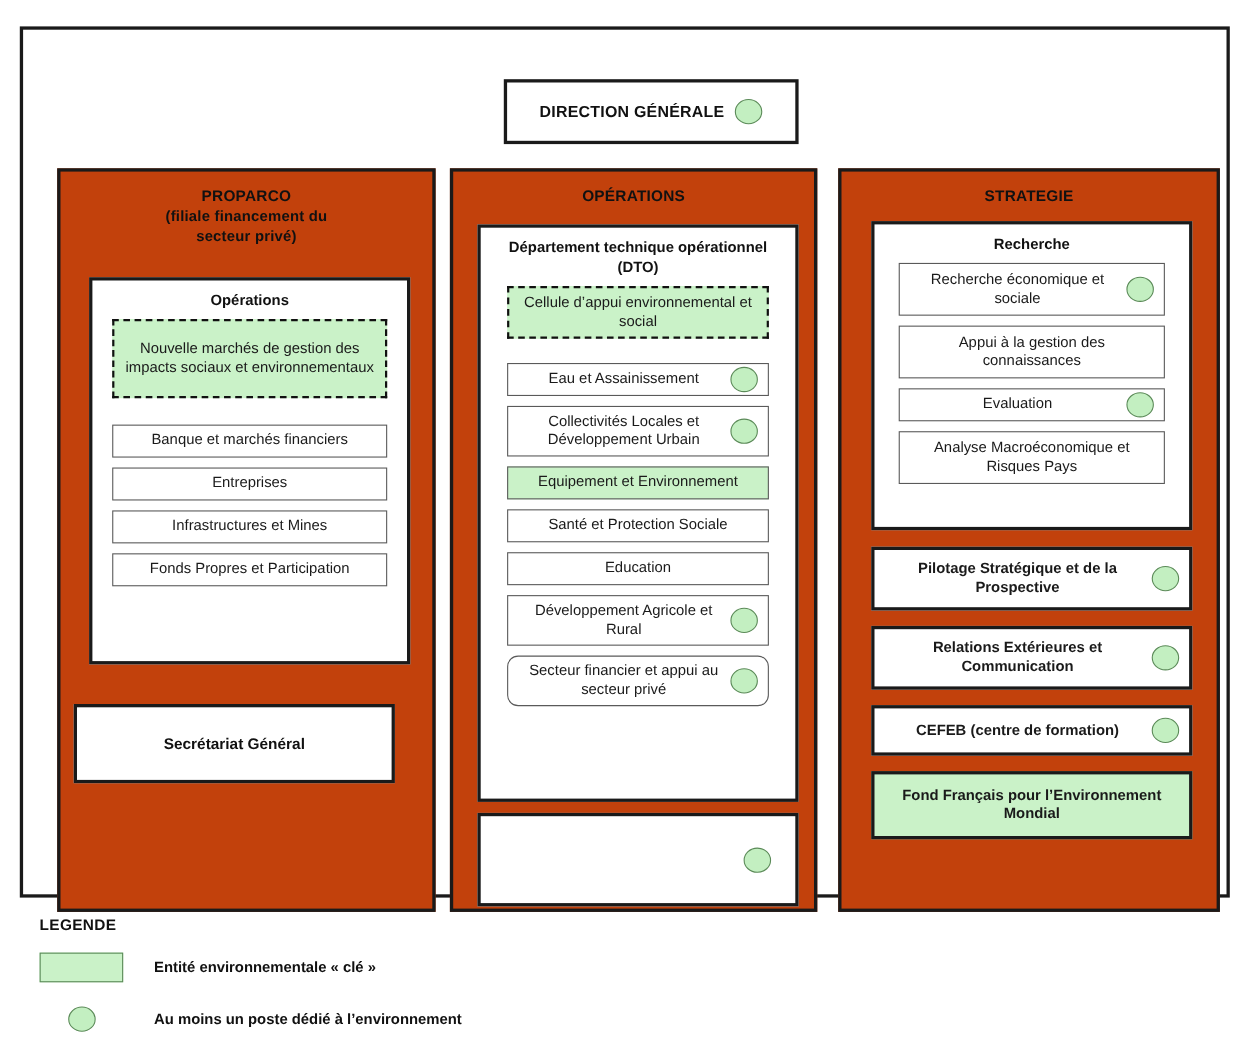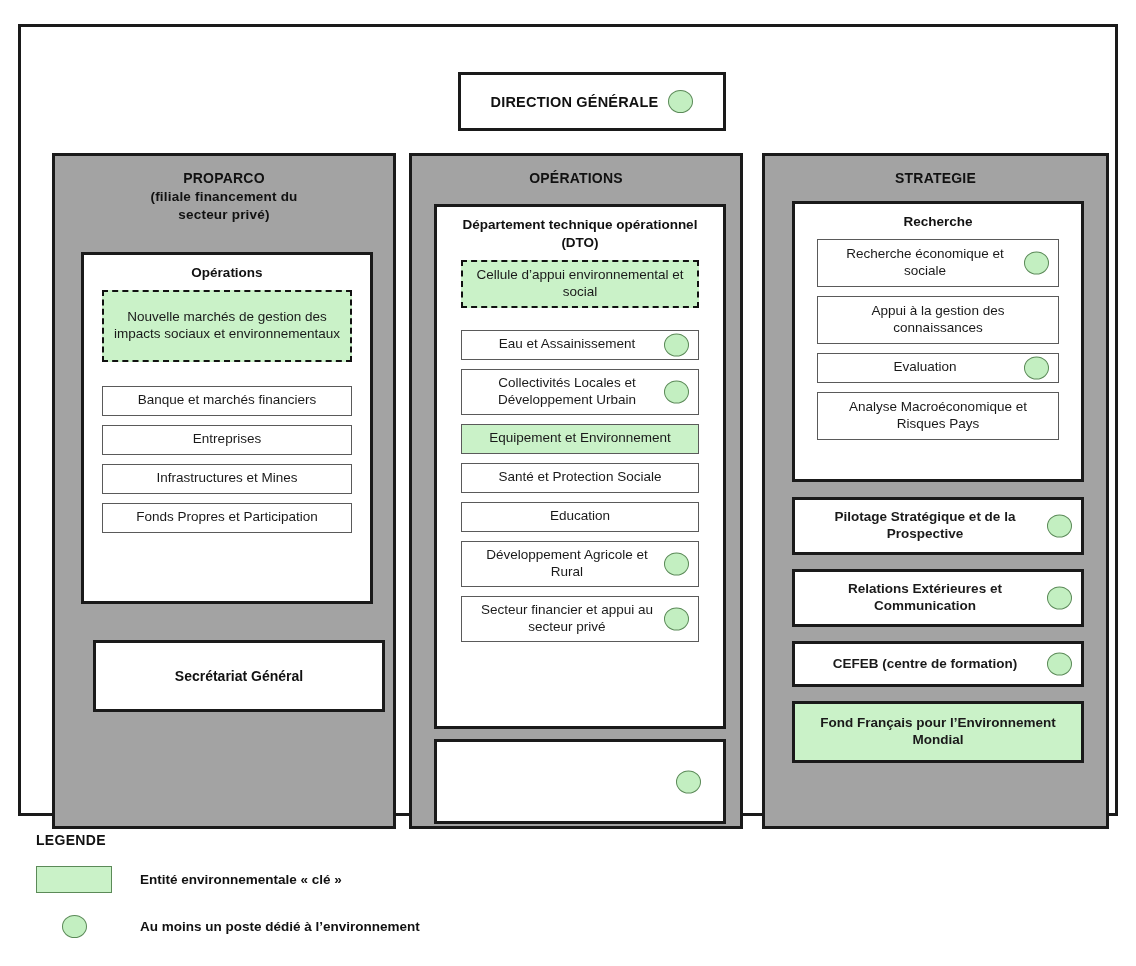--- a/index.html
+++ b/index.html
@@ -41,21 +41,21 @@
   .direction-generale .dg-label {
     font-size: 14.5px;
     font-weight: bold;
     letter-spacing: .2px;
   }
 
   
   .column {
     position: absolute;
     border: 3px solid #1a1a1a;
-    background: #a3a3a3;
+    background: #c2410c;
     padding: 0;
   }
   .col-proparco  { left: 31px;  top: 126px; width: 344px; height: 676px; }
   .col-operations{ left: 388px; top: 126px; width: 334px; height: 676px; }
   .col-strategie { left: 741px; top: 126px; width: 347px; height: 676px; }
 
   .column-title {
     text-align: center;
     font-weight: bold;
     font-size: 14px;
@@ -126,21 +126,21 @@
   .proparco-ops {
     position: absolute;
     left: 26px; top: 96px;
     width: 292px; height: 352px;
   }
   .proparco-ops .inner-list { padding: 0 18px 10px 18px; }
   .proparco-ops .inner-list .box.dashed { margin-bottom: 24px; }
 
   .secretariat {
     position: absolute;
-    left: 38px; top: 484px;
+    left: 12px; top: 484px;
     width: 292px; height: 72px;
     border: 3px solid #1a1a1a;
     background: #ffffff;
     display: flex;
     align-items: center;
     justify-content: center;
   }
   .secretariat .sg-label { font-size: 14px; font-weight: bold; }
 
   
@@ -295,21 +295,21 @@
 
           <div class="box">
             <span class="box-label">Education</span>
           </div>
 
           <div class="box has-marker" style="min-height:46px;">
             <span class="box-label">Développement Agricole et Rural</span>
             <span class="circle-marker"></span>
           </div>
 
-          <div class="box has-marker" style="min-height:46px; margin-bottom:0;">
+          <div class="box has-marker" style="min-height:46px; margin-bottom:0;border-radius:10px;">
             <span class="box-label">Secteur financier et appui au secteur privé</span>
             <span class="circle-marker"></span>
           </div>
 
         </div>
       </div>
 
       <div class="dept-geo">
         <span class="circle-marker"></span>
       </div>

